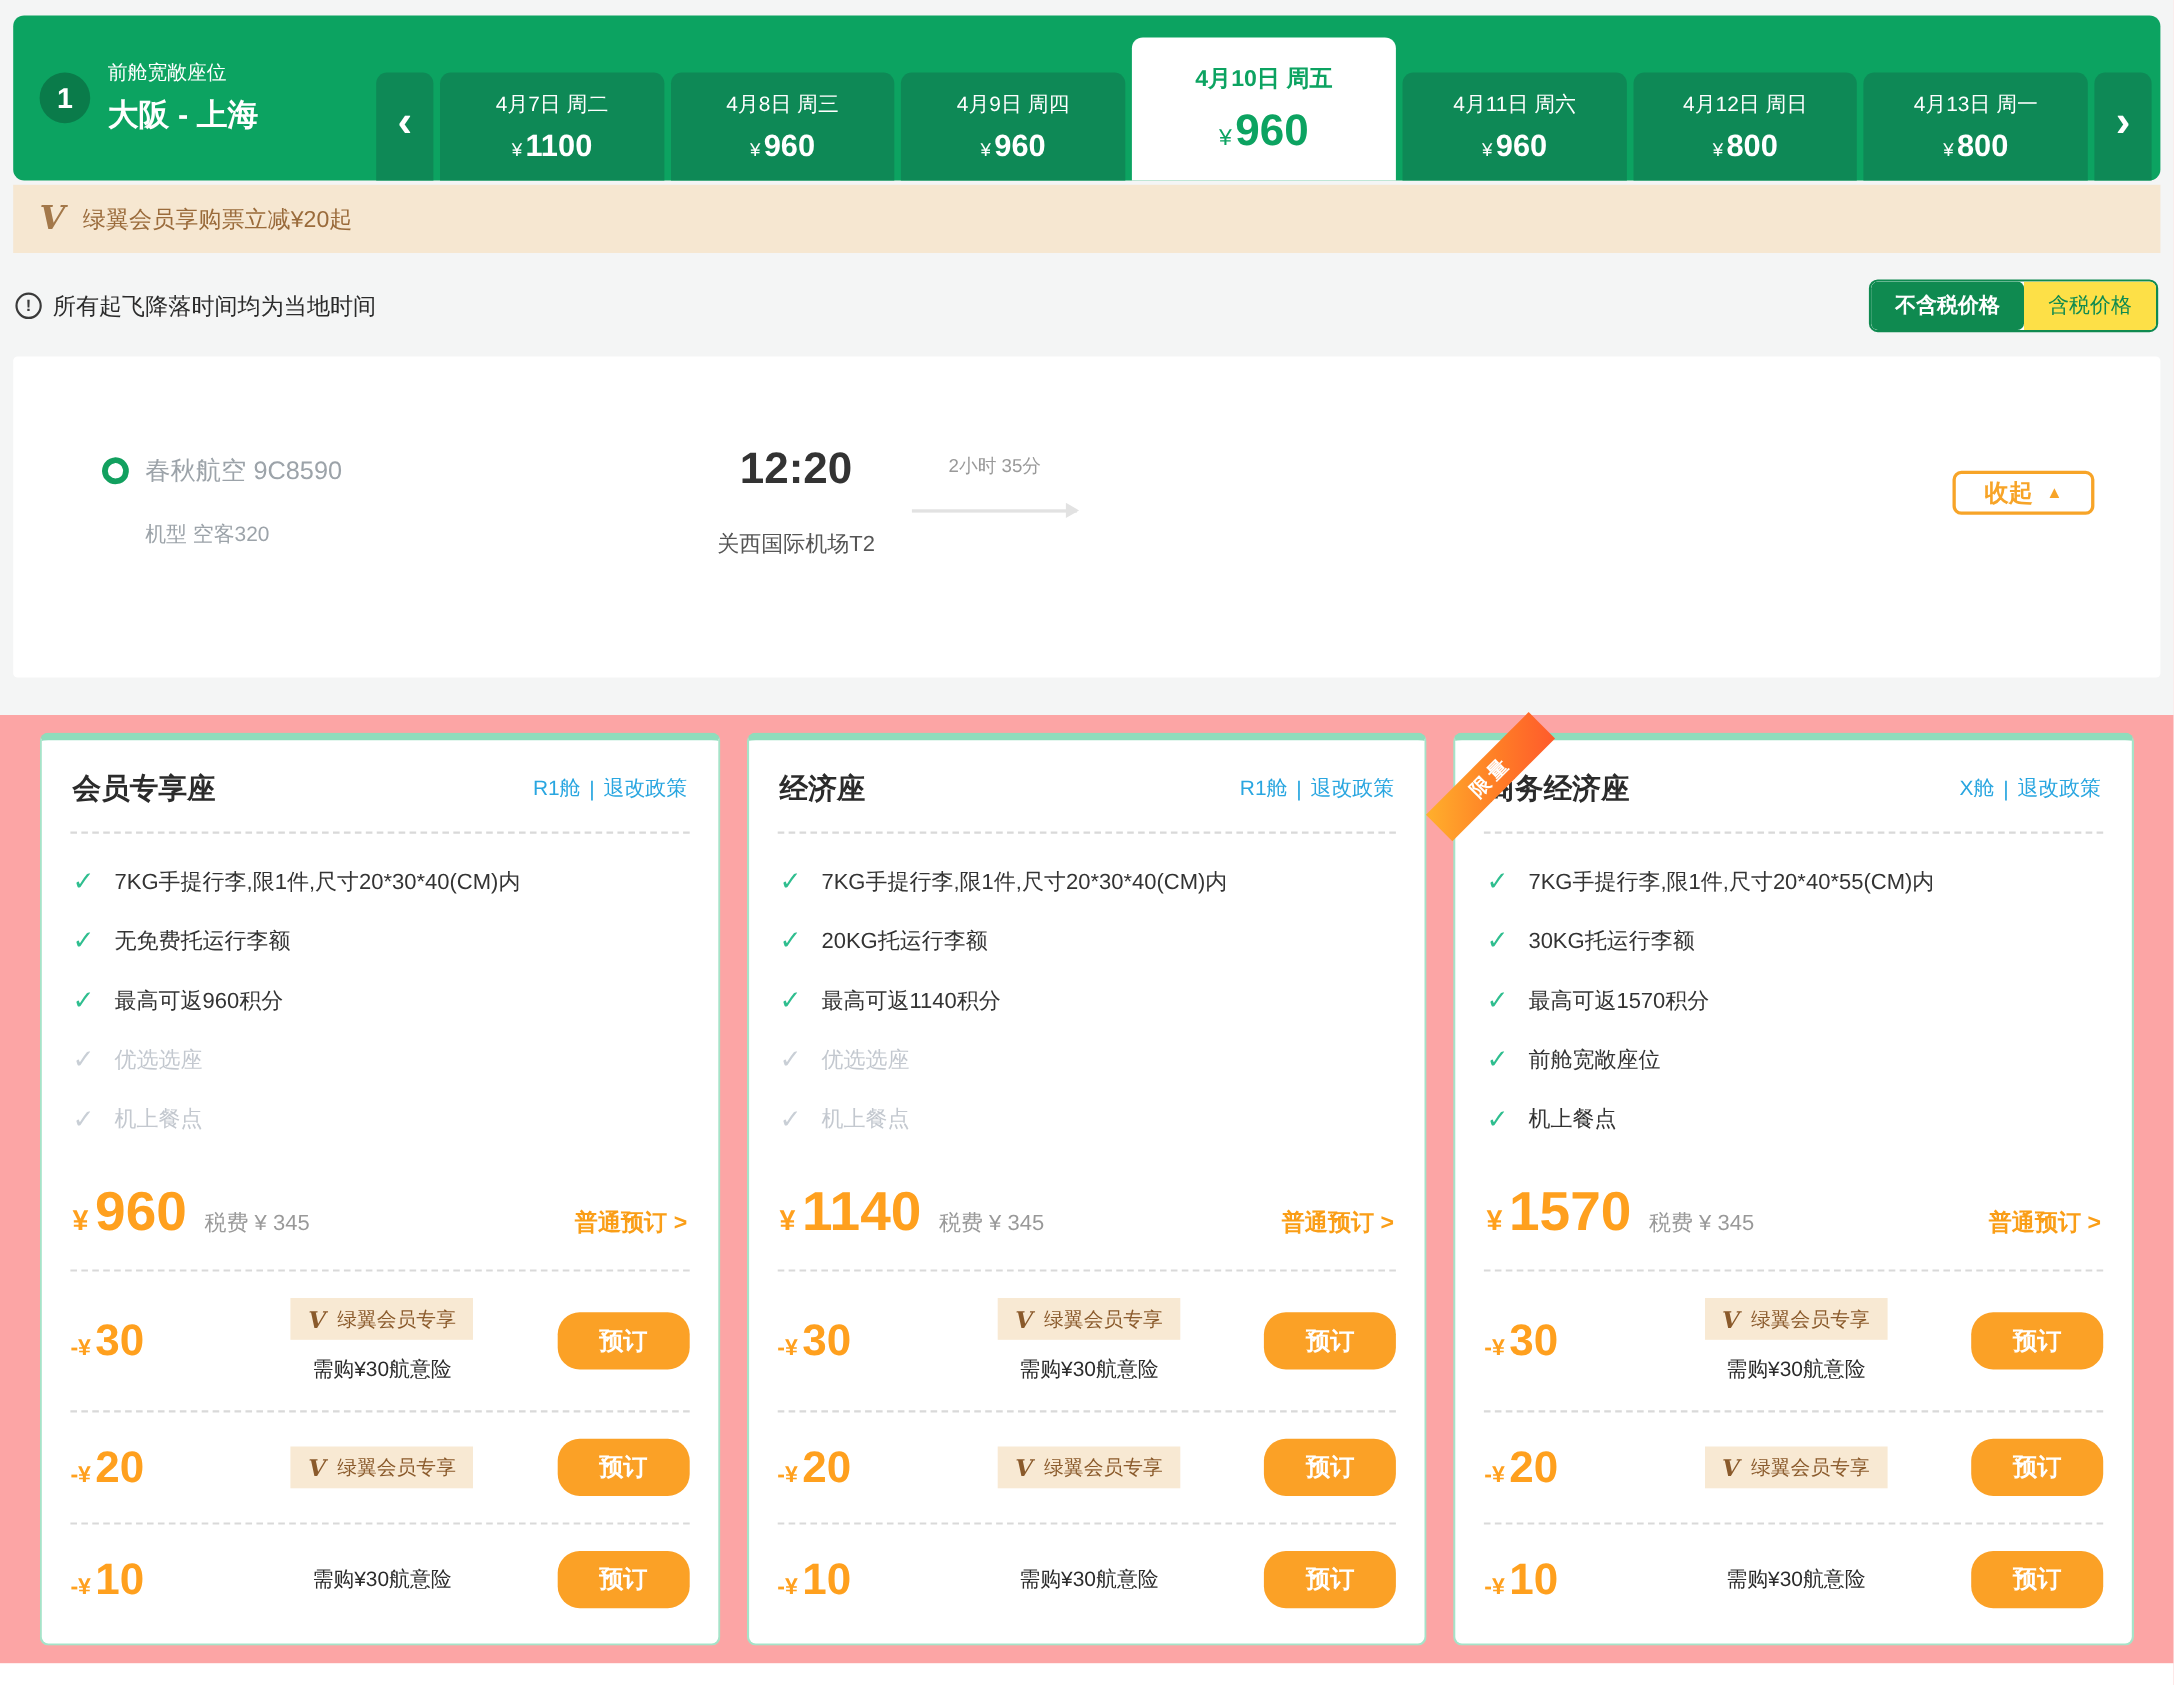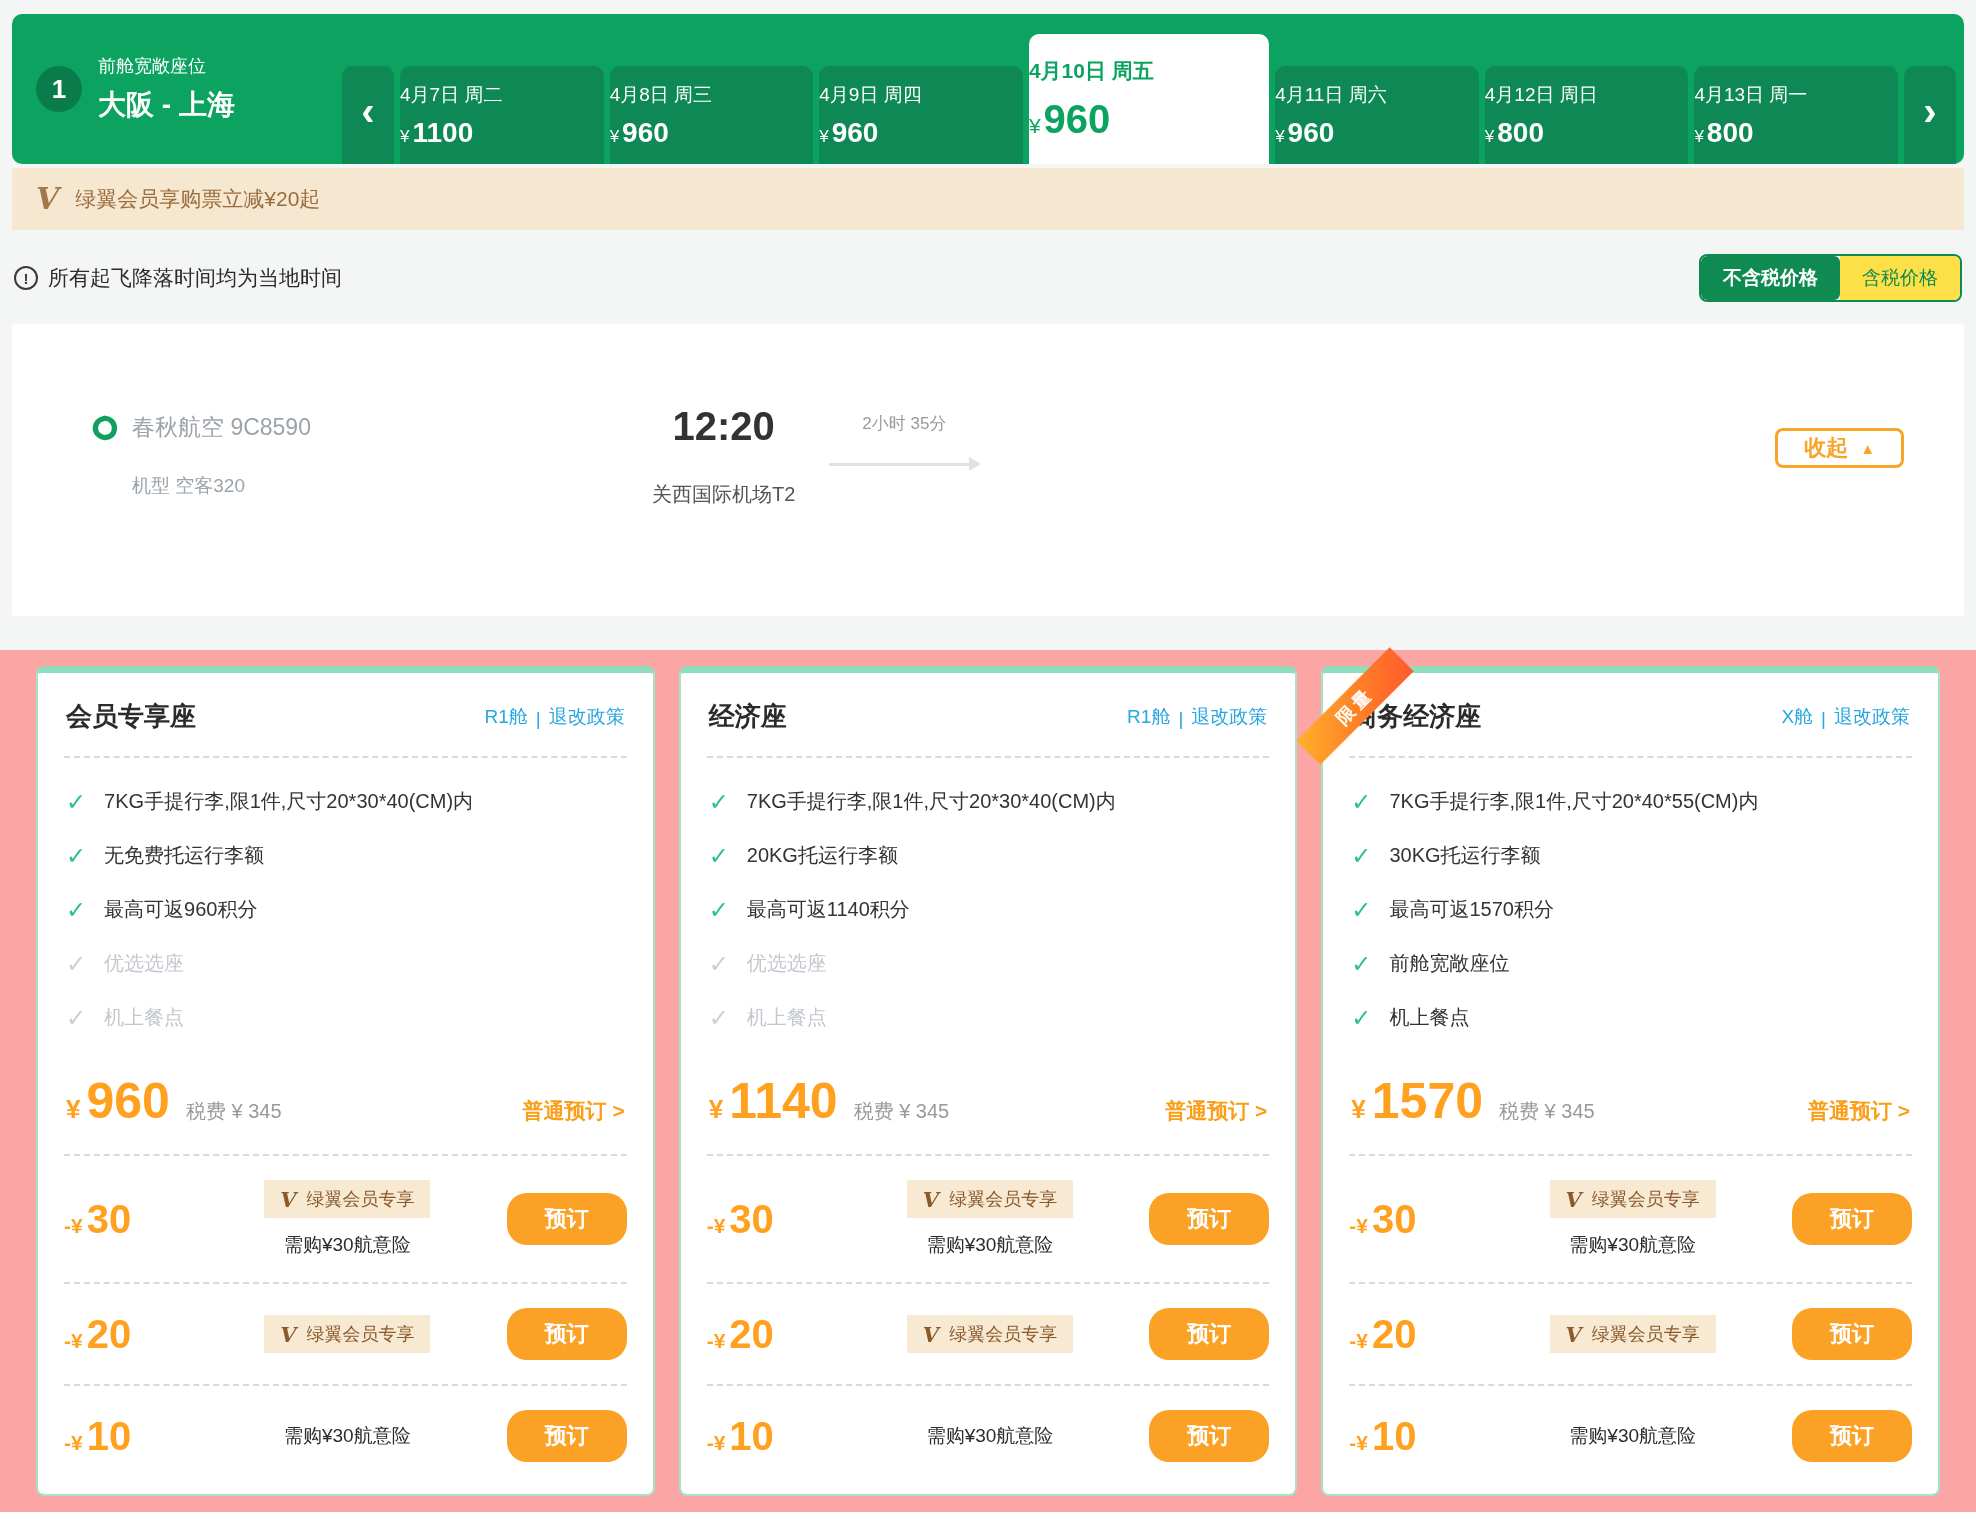--- a/index.html
+++ b/index.html
@@ -26,21 +26,21 @@
   .route { color:#fff; font-size:28px; font-weight:bold; margin-top:8px; }
 
   .date-strip { flex:1; display:flex; align-items:flex-end; gap:6px; height:100%; }
   .arrow-btn {
     width:52px; height:98px; background:#0e8956; border:none; border-radius:10px 10px 0 0;
     color:#fff; font-size:40px; font-weight:bold; display:flex; align-items:center; justify-content:center;
     cursor:pointer; padding-bottom:8px;
   }
   .date-tab {
     flex:1; height:98px; background:#0e8956; border-radius:10px 10px 0 0; color:#fff;
-    display:flex; flex-direction:column; justify-content:center; gap:9px; cursor:pointer;
+    display:flex; flex-direction:column; align-items:center; justify-content:center; gap:9px; cursor:pointer;
   }
   .date-tab .d { font-size:19px; }
   .date-tab .p { display:flex; align-items:baseline; gap:3px; }
   .date-tab .cur { font-size:17px; }
   .date-tab .num { font-size:28px; font-weight:bold; }
   .date-tab.selected { flex:1.18; height:130px; background:#ffffff; color:#0ca361; gap:12px; }
   .date-tab.selected .d { font-size:21px; font-weight:bold; }
   .date-tab.selected .cur { font-size:21px; }
   .date-tab.selected .num { font-size:40px; }
 

